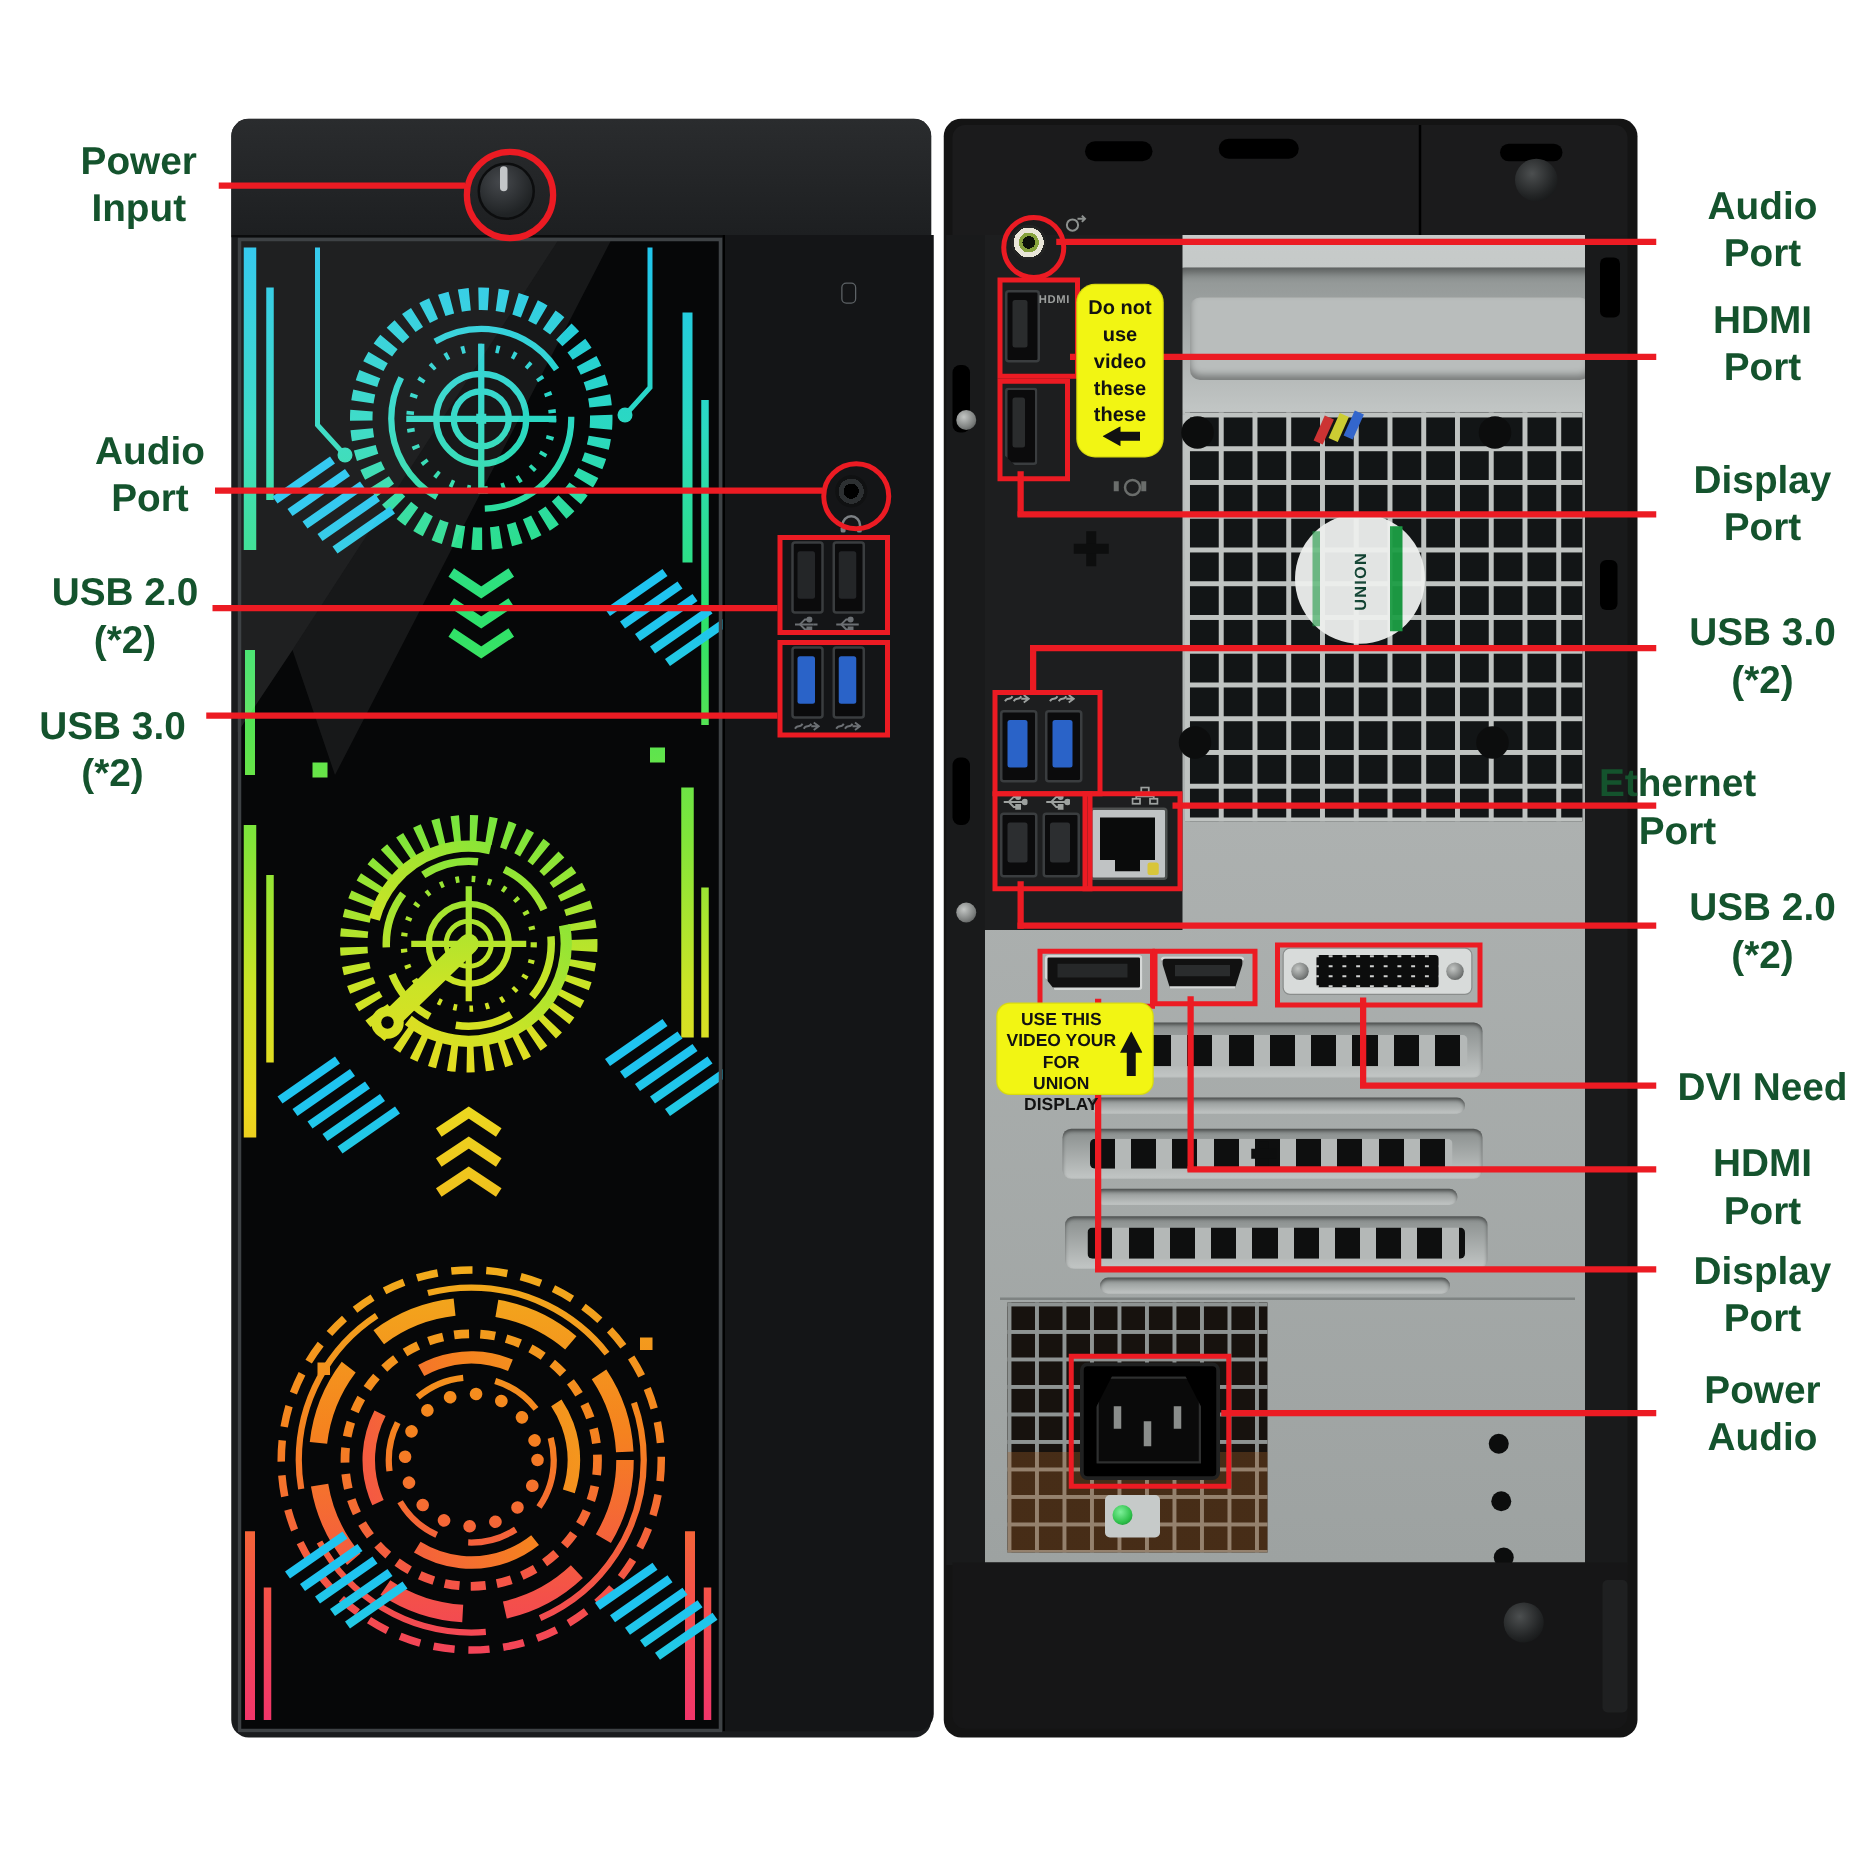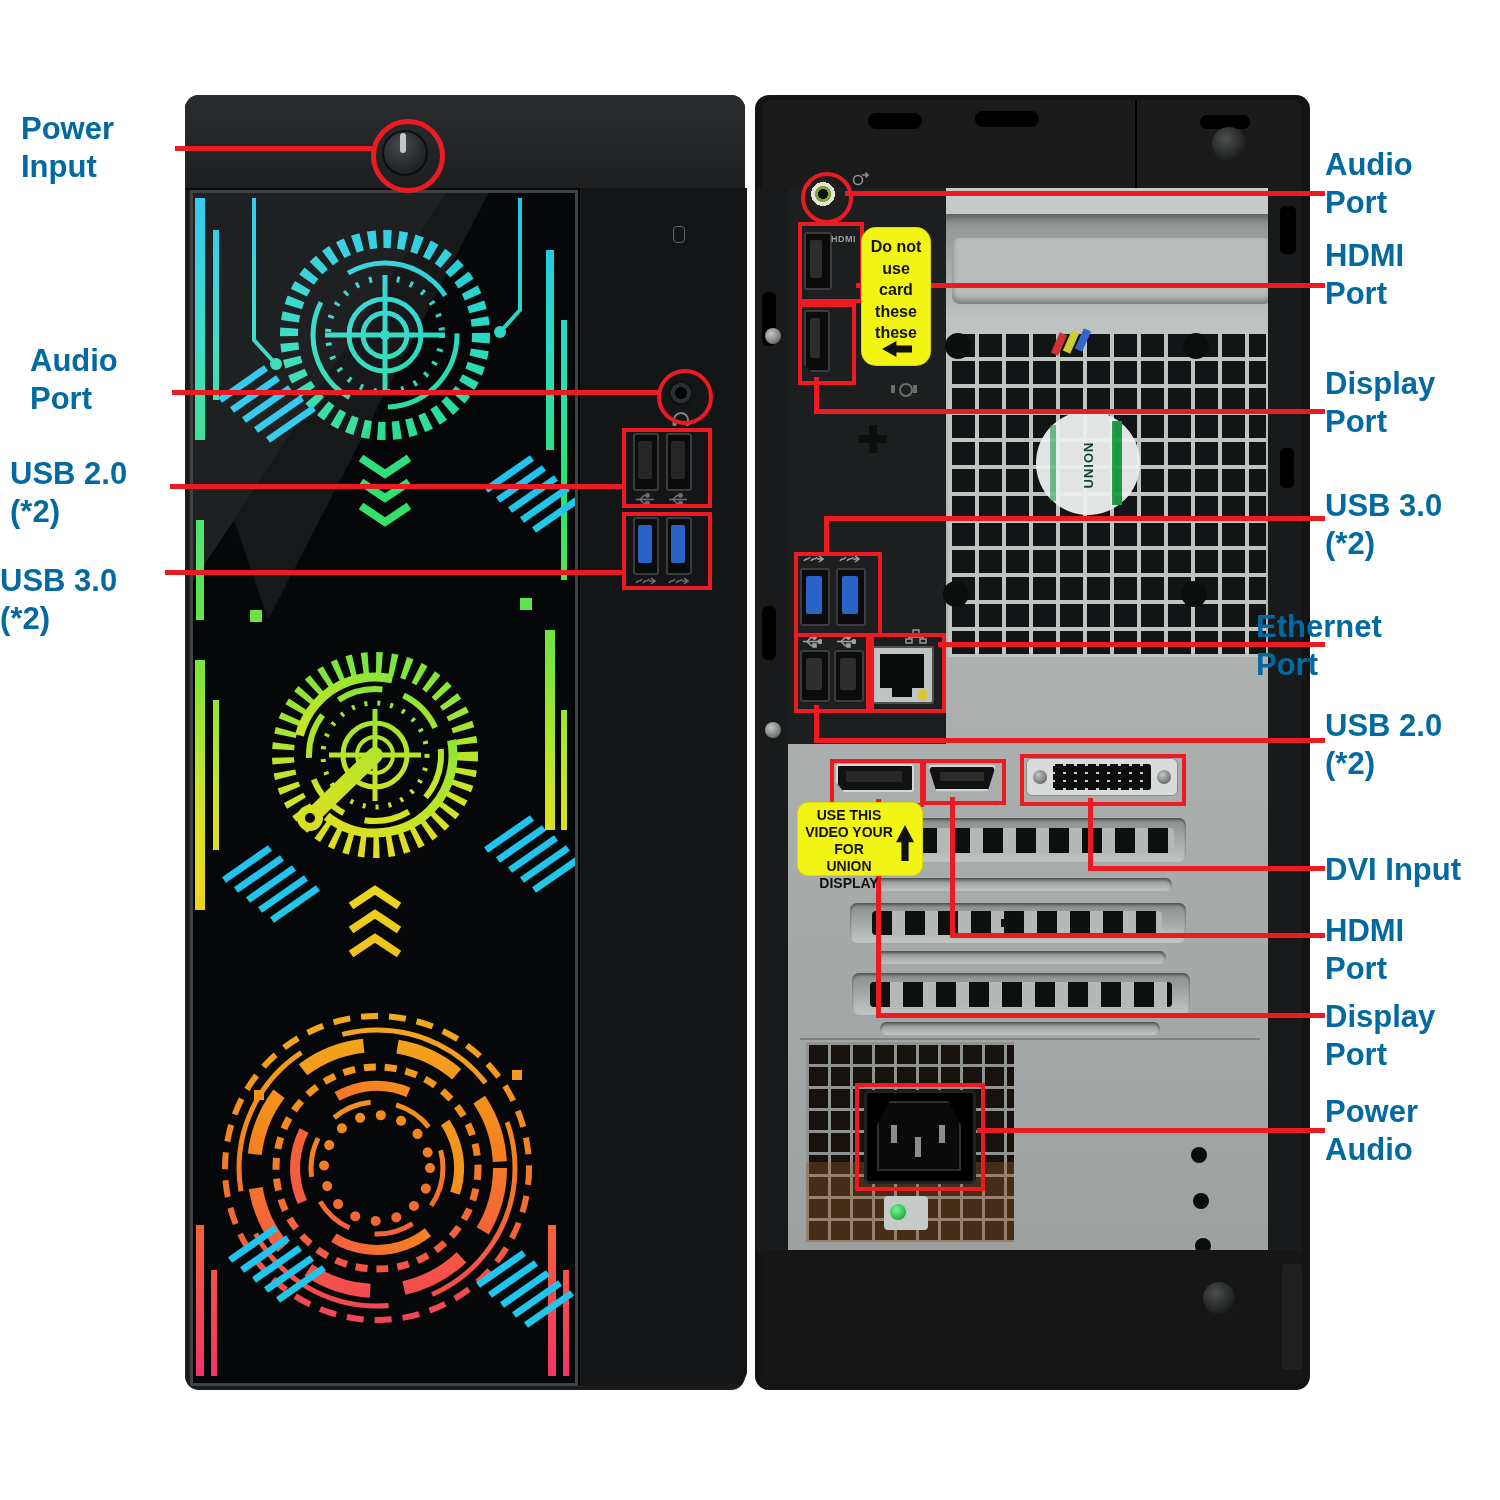--- a/index.html
+++ b/index.html
@@ -5,22 +5,22 @@
   html,body{margin:0;padding:0;background:#fff;}
   #canvas{position:relative;width:1500px;height:1500px;background:#ffffff;overflow:hidden;
           font-family:"Liberation Sans",sans-serif;}
   .abs{position:absolute;}
   
   .rline{position:absolute;height:5px;background:#ec1b23;}
   .rlinev{position:absolute;width:5px;background:#ec1b23;}
   .rbox{position:absolute;border:4px solid #ec1b23;}
   .rring{position:absolute;border:4px solid #ec1b23;border-radius:50%;}
   
-  .callout{position:absolute;font-weight:bold;font-size:31px;line-height:1.22;color:#0369a1;
-           }
+  .callout{position:absolute;font-weight:bold;font-size:31px;line-height:1.22;color:#14532d;
+           text-align:center;}
   .callout span{display:block;}
   
   .sticker{position:absolute;background:#f2f513;border-radius:16px;color:#121212;font-weight:bold;
            text-align:center;box-shadow:0 0 0 1px #d8da10;}
   .sticker span{display:block;}
   .arr{position:absolute;background:#111;}
   .arr-left{clip-path:polygon(0 50%,48% 0,48% 28%,100% 28%,100% 72%,48% 72%,48% 100%);}
   .arr-up{clip-path:polygon(50% 0,100% 48%,70% 48%,70% 100%,30% 100%,30% 48%,0 48%);}
   
   .screw{position:absolute;border-radius:50%;background:radial-gradient(circle at 35% 35%,#dadddb,#8e918f 55%,#55585à 90%,#4a4d4c);}
@@ -408,21 +408,21 @@
   <div class="rbox" style="left:1020px;top:754px;width:158px;height:44px;"></div>
   <div class="rlinev" style="left:1088px;top:798px;height:72px;"></div>
   <div class="rline" style="left:1088px;top:866px;width:237px;"></div>
 
   <div class="rbox" style="left:855px;top:1083px;width:122px;height:100px;"></div>
   <div class="rline" style="left:977px;top:1128px;width:348px;"></div>
 
   <div class="sticker" style="left:862px;top:228px;width:68px;height:137px;font-size:16px;line-height:1.35;padding-top:8px;box-sizing:border-box;border-radius:14px;">
     <span>Do not</span>
     <span>use</span>
-    <span>card</span>
+    <span>video</span>
     <span>these</span>
     <span>these</span>
     <div class="arr arr-left" style="left:20px;top:113px;width:30px;height:16px;"></div>
   </div>
   <div class="sticker" style="left:798px;top:803px;width:124px;height:72px;font-size:14px;line-height:1.22;padding:4px 26px 4px 4px;box-sizing:border-box;border-radius:10px;">
     <span>USE THIS</span>
     <span>VIDEO YOUR</span>
     <span>FOR</span>
     <span>UNION DISPLAY</span>
     <div class="arr arr-up" style="left:98px;top:22px;width:18px;height:36px;"></div>
@@ -463,21 +463,21 @@
   </div>
   <div class="callout" style="left:1256px;top:608px;width:172px;">
     <span>Ethernet</span>
       <span>Port</span>
   </div>
   <div class="callout" style="left:1325px;top:707px;width:170px;">
     <span>USB 2.0</span>
       <span>(*2)</span>
   </div>
   <div class="callout" style="left:1325px;top:851px;width:170px;">
-    <span>DVI Input</span>
+    <span>DVI Need</span>
   </div>
   <div class="callout" style="left:1325px;top:912px;width:170px;">
     <span>HDMI</span>
       <span>Port</span>
   </div>
   <div class="callout" style="left:1325px;top:998px;width:170px;">
     <span>Display</span>
       <span>Port</span>
   </div>
   <div class="callout" style="left:1325px;top:1093px;width:170px;">

